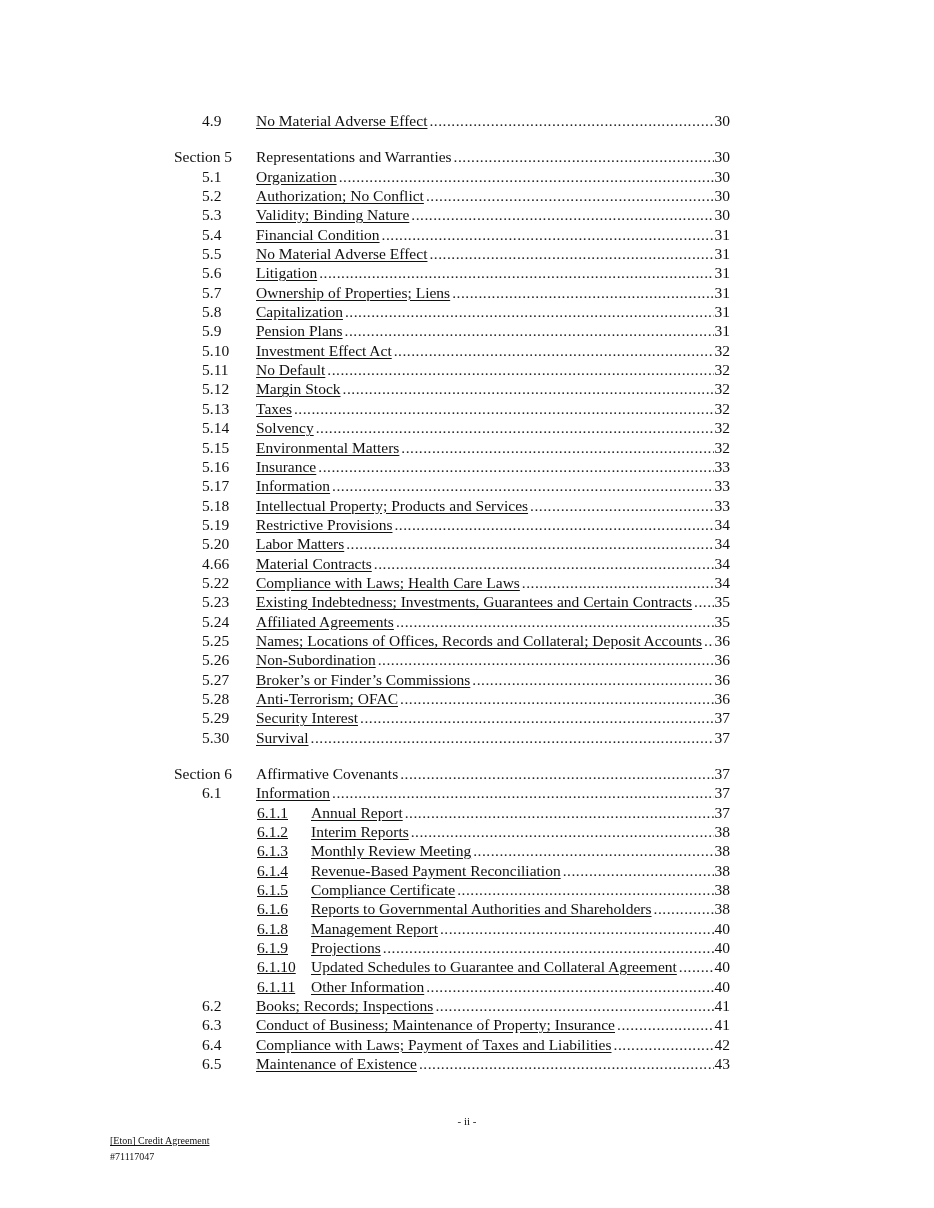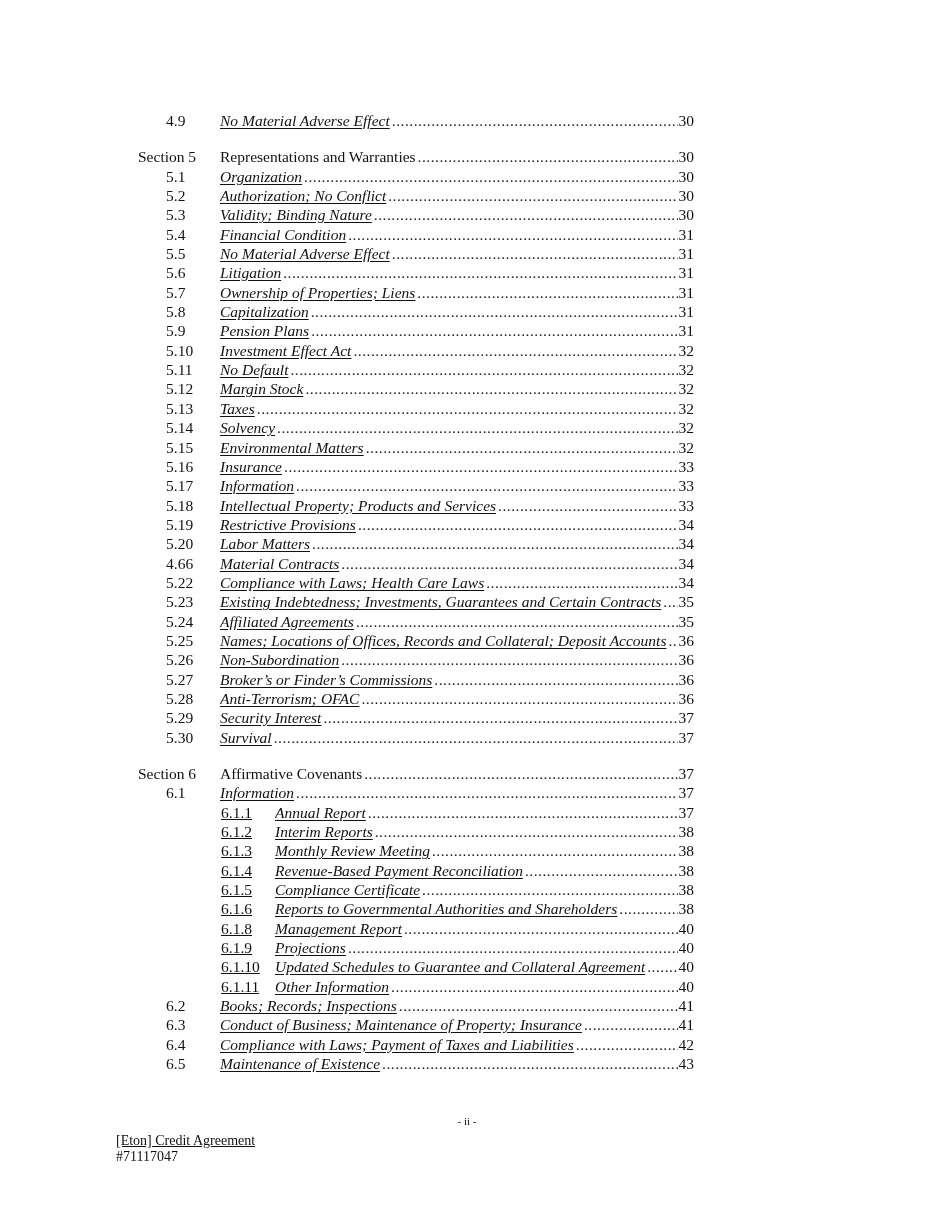--- a/index.html
+++ b/index.html
@@ -1,46 +1,46 @@
 <!DOCTYPE html>
 <html><head>
 <meta charset="utf-8">
 <style>
   html, body { margin: 0; padding: 0; background: #ffffff; }
   body {
     width: 934px; height: 1208px; position: relative; overflow: hidden;
     font-family: "Liberation Serif", "DejaVu Serif", serif;
     font-size: 15.5px; color: #111;
   }
-  #toc { position: absolute; left: 0; top: 111px; width: 808px; }
+  #toc { position: absolute; left: 0; top: 111px; width: 808px; padding-left: 36px; }
   .row {
     position: relative; height: 19.35px; line-height: 19.35px; white-space: nowrap;
   }
   .row.gap-before { margin-top: 17px; }
   .num { position: absolute; }
   .lvl-section .num { left: 110px; margin-left: 28px; }
   .lvl-1 .num { left: 166px; }
   .lvl-2 .num { left: 221px; text-decoration: underline; }
   .entry {
     position: absolute; right: 114px; display: flex; align-items: baseline; overflow: hidden;
   }
   .lvl-section .entry, .lvl-1 .entry { left: 220px; }
   .lvl-2 .entry { left: 275px; }
   .title { flex: 0 0 auto; }
-  .lvl-1 .title, .lvl-2 .title { text-decoration: underline; text-underline-offset: 2px; font-style: italic; }
+  .lvl-1 .title, .lvl-2 .title { text-decoration: underline; text-underline-offset: 2px; }
   .leader {
     flex: 1 1 auto; overflow: hidden; white-space: nowrap; margin: 0 1px 0 2px;
     letter-spacing: 0.5px; color: #222;
   }
   .leader::before {
     content: "........................................................................................................................................................................................................................................................";
   }
   .page { flex: 0 0 auto; text-align: right; }
   #page-number { position: absolute; top: 1115px; left: 0; width: 934px; text-align: center; font-size: 11px; }
-  #footer { position: absolute; left: 116px; top: 1133px; font-size: 14px; line-height: 16px; }
+  #footer { position: absolute; left: 110px; top: 1133px; font-size: 10px; line-height: 16px; }
   #footer .doc-name { text-decoration: underline; }
 </style>
 </head>
 <body>
 
 <div id="toc">
     <div class="row lvl-1">
     <span class="num">4.9</span>
     <span class="entry">
       <span class="title">No Material Adverse Effect</span>

